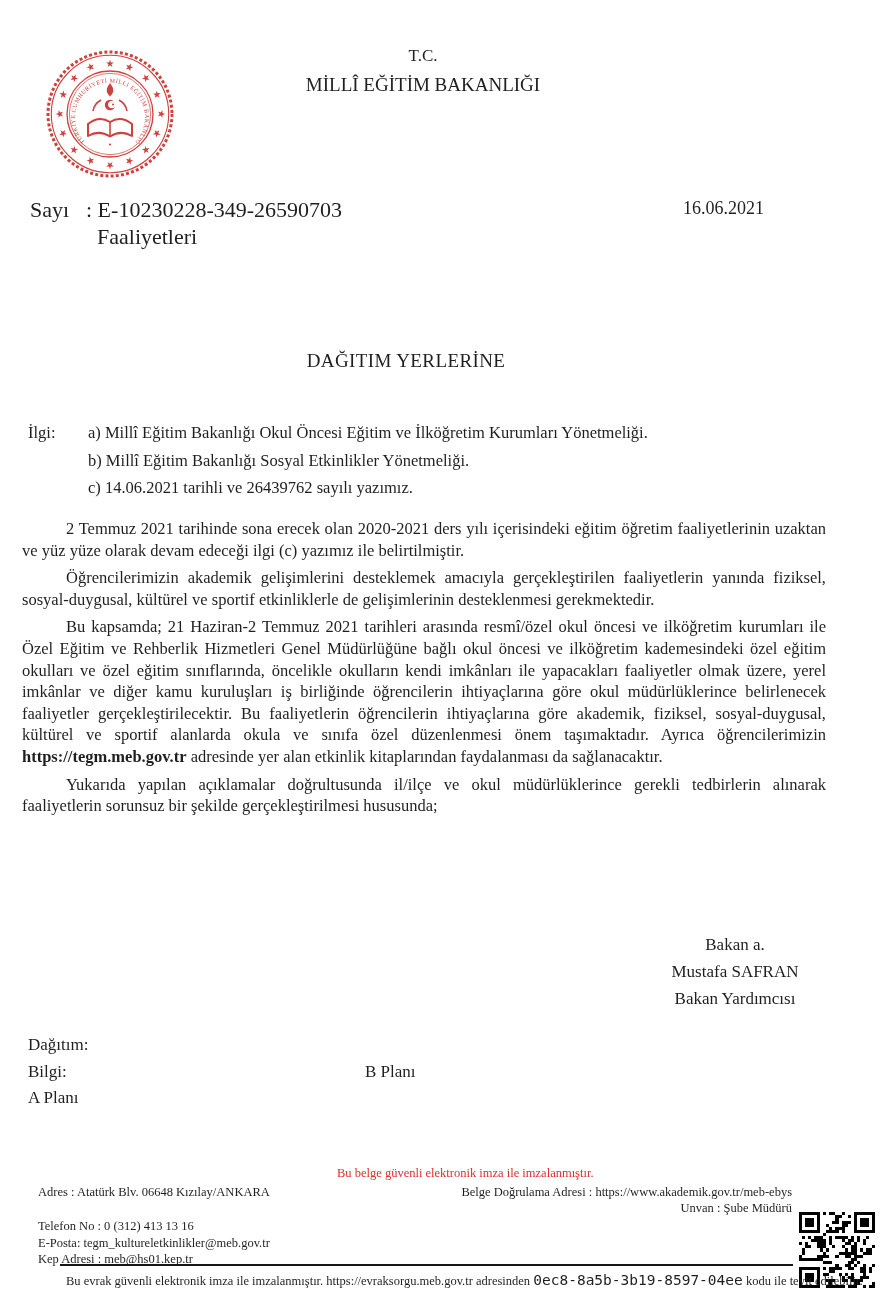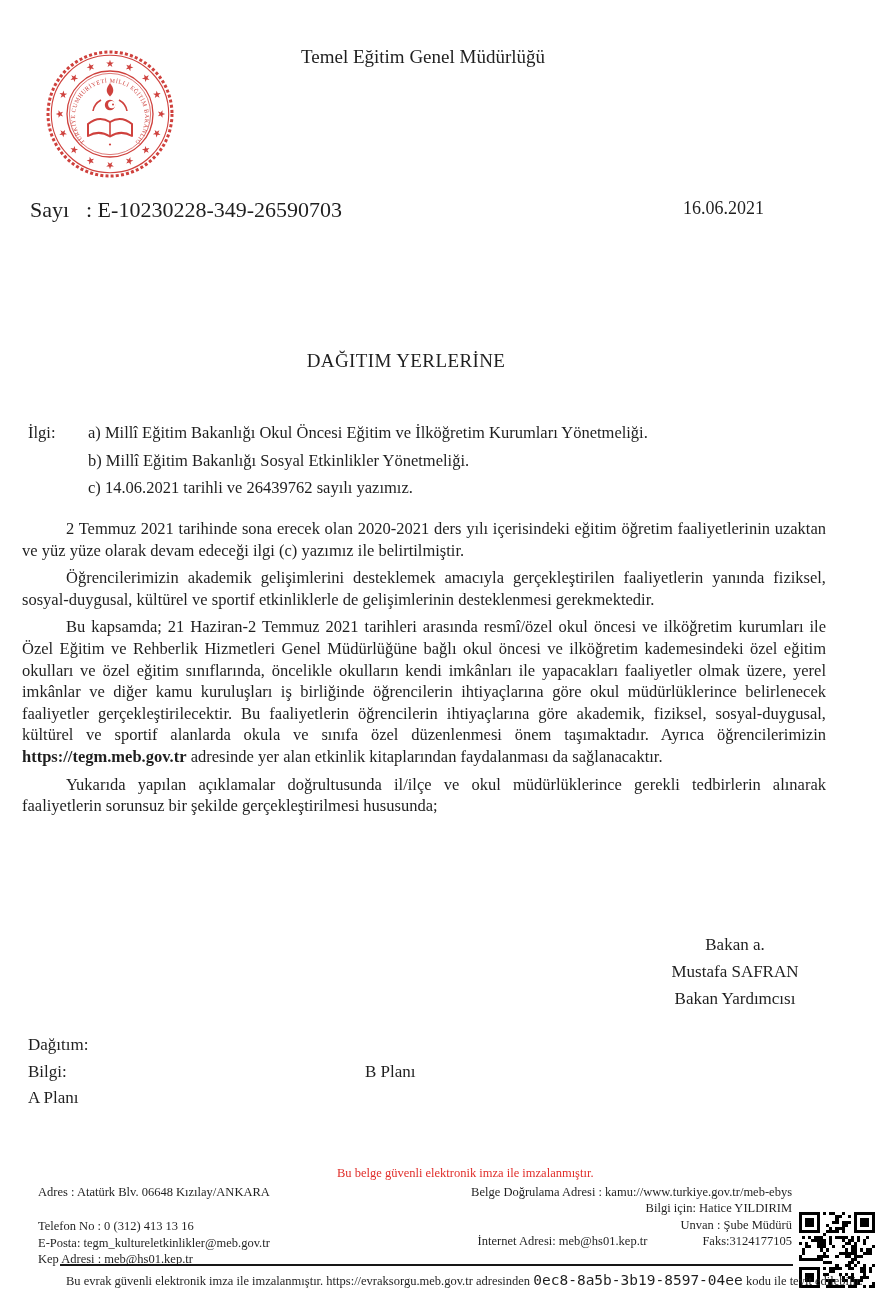--- a/index.html
+++ b/index.html
@@ -101,25 +101,27 @@
         <path d="M57 52 q-7 4 -8 11" stroke="#cf413d" stroke-width="1.6" fill="none"></path>
         <path d="M75 52 q7 4 8 11" stroke="#cf413d" stroke-width="1.6" fill="none"></path>
         <path d="M44 76 q11 -9 22 -2 q11 -7 22 2 l0 12 q-11 -6.5 -22 0.5 q-11 -7 -22 -0.5 z" fill="#ffffff" stroke="#cf413d" stroke-width="2" stroke-linejoin="round"></path>
         <path d="M66 74 v14" stroke="#cf413d" stroke-width="1.6"></path>
         <circle cx="66" cy="96.5" r="1.1" fill="#cf413d"></circle>
       </g>
     </svg>
   </div>
 
   <div class="header">
-    <div class="dept">Temel Eğitim Genel Müdürlüğü</div>
+    <div class="tc">T.C.</div>
+    <div class="ministry">MİLLÎ EĞİTİM BAKANLIĞI</div>
   </div>
 
   <div class="meta">
     <div><span class="lbl">Sayı</span><span>: E-10230228-349-26590703</span></div>
+    <div class="cont">Faaliyetleri</div>
   </div>
   <div class="date">16.06.2021</div>
 
   <div class="recipient">DAĞITIM YERLERİNE</div>
 
   <div class="ilgi">
     <div class="ilgi-label">İlgi:</div>
     <div>
       <div>a) Millî Eğitim Bakanlığı Okul Öncesi Eğitim ve İlköğretim Kurumları Yönetmeliği.</div>
       <div>b) Millî Eğitim Bakanlığı Sosyal Etkinlikler Yönetmeliği.</div>
@@ -152,27 +154,22 @@
   <div class="signed-notice">Bu belge güvenli  elektronik imza ile imzalanmıştır.</div>
 
   <div class="footer-left">
     <div class="adres">Adres : Atatürk Blv.   06648 Kızılay/ANKARA</div>
     <div>Telefon No : 0 (312) 413 13 16</div>
     <div>E-Posta: tegm_kultureletkinlikler@meb.gov.tr</div>
     <div>Kep Adresi : meb@hs01.kep.tr</div>
   </div>
 
   <div class="footer-right">
-    <div>Belge Doğrulama Adresi : kamu://www.turkiye.gov.tr/meb-ebys</div>
-    <div>Bilgi için:  Hatice YILDIRIM</div>
+    <div>Belge Doğrulama Adresi : https://www.akademik.gov.tr/meb-ebys</div>
     <div>Unvan : Şube Müdürü</div>
-    <div class="line4">
-      <span>İnternet Adresi: meb@hs01.kep.tr</span>
-      <span class="fax">Faks:3124177105</span>
-    </div>
   </div>
 
   <div class="qr">
     <svg id="qr-svg" viewBox="0 0 75 75">
         <rect x="0" y="0" width="75" height="75" fill="#fff"></rect>
         <rect x="0" y="0" width="21" height="21" fill="#000"></rect>
         <rect x="3" y="3" width="15" height="15" fill="#fff"></rect>
         <rect x="6" y="6" width="9" height="9" fill="#000"></rect>
         <rect x="54" y="0" width="21" height="21" fill="#000"></rect>
         <rect x="57" y="3" width="15" height="15" fill="#fff"></rect>

